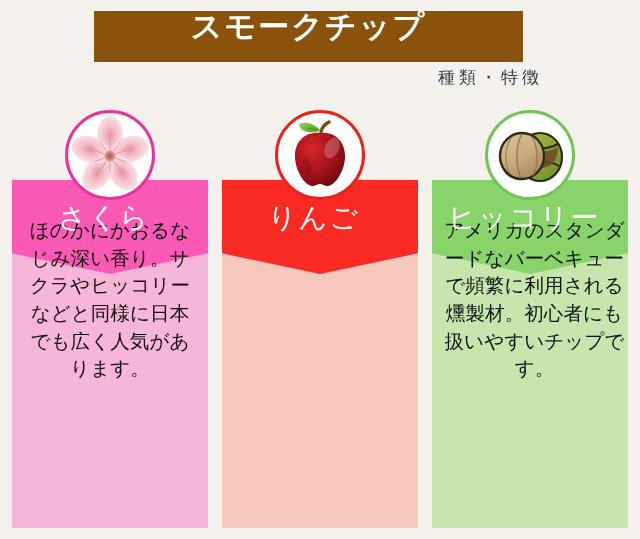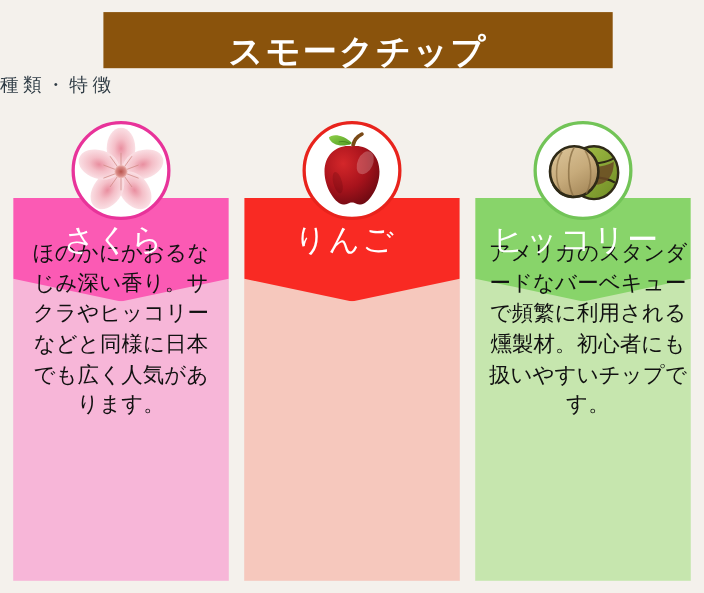--- a/index.html
+++ b/index.html
@@ -20,41 +20,41 @@
     position: absolute;
     left: 0;
     top: 0;
     width: 640px;
     height: 104px;
   }
   .title-banner {
     position: absolute;
     left: 94px;
     top: 11px;
-    width: 463px;
+    width: 429px;
     height: 51px;
     background: #8a530c;
     display: flex;
-    align-items: flex-end;
+    align-items: flex-start;
     justify-content: center;
   }
   .title-text {
     color: #ffffff;
     font-size: 31px;
     font-weight: bold;
     letter-spacing: 2px;
     line-height: 1;
     white-space: nowrap;
   }
   .subtitle {
     position: absolute;
     left: 0;
     top: 66px;
     width: 543px;
-    text-align: left;
+    text-align: right;
     color: #2e3b44;
     font-size: 17px;
     letter-spacing: 4px;
     font-weight: normal;
   }
 
   
   .columns {
     position: absolute;
     left: 0;

